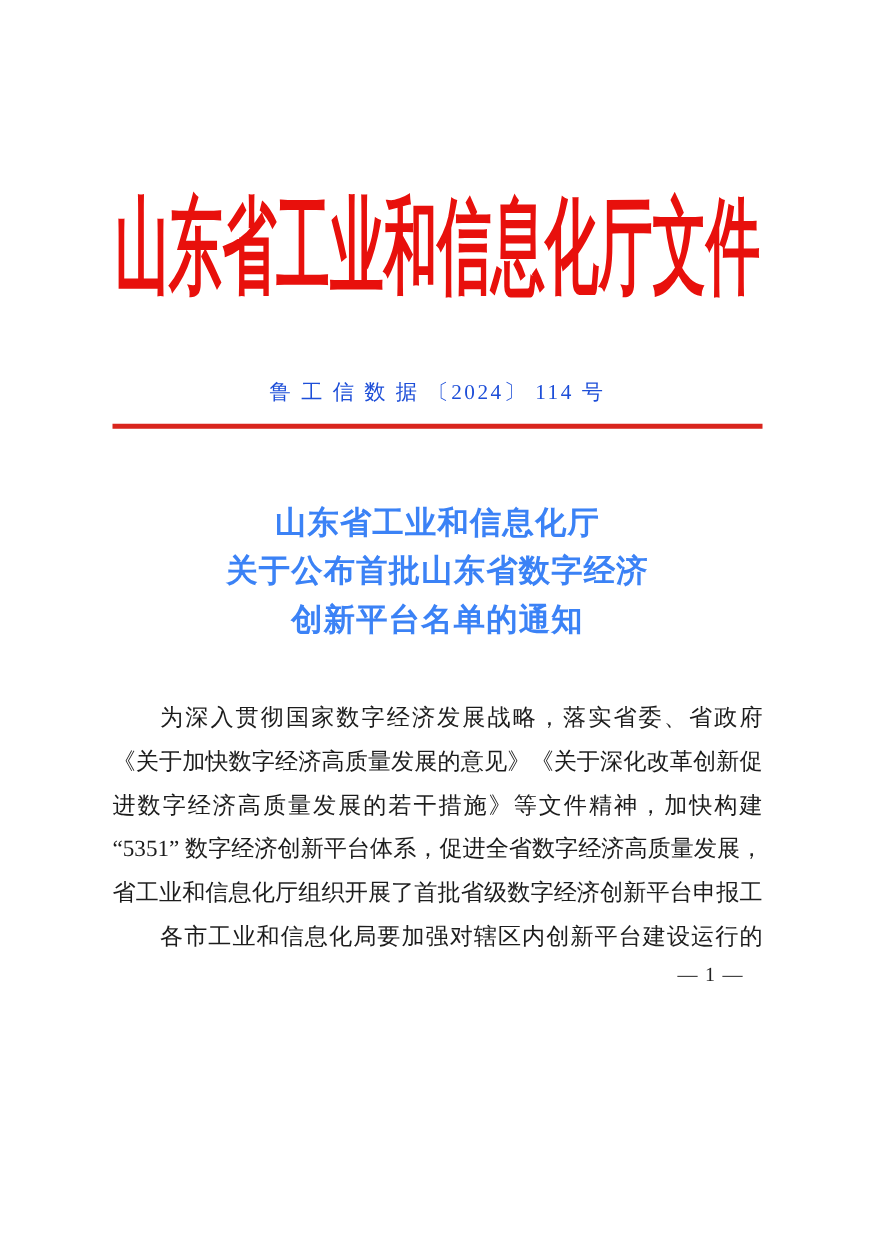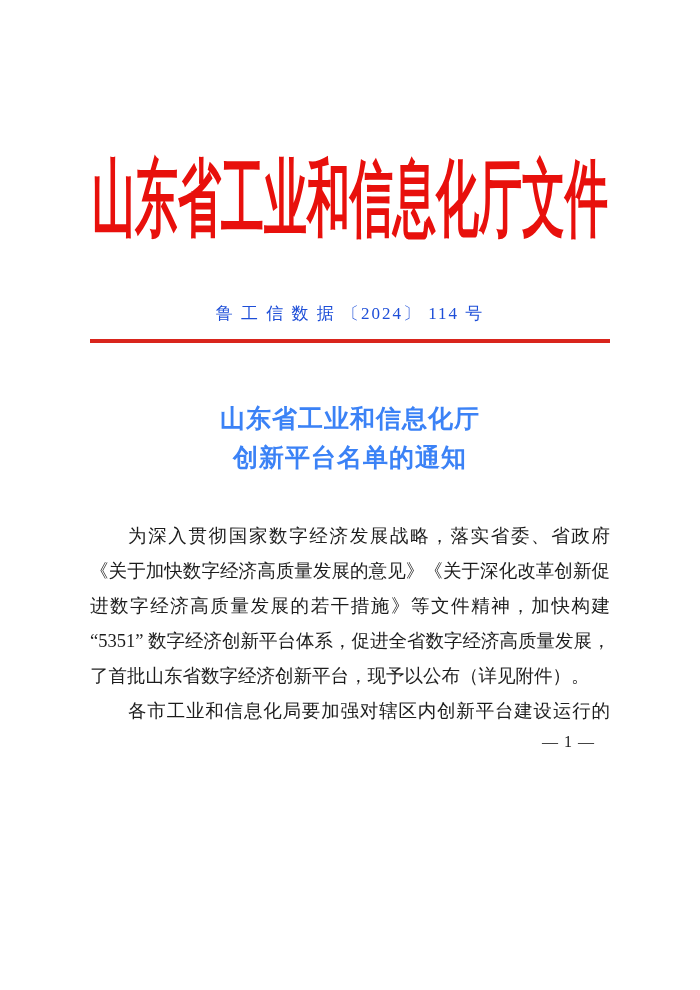--- a/index.html
+++ b/index.html
@@ -105,28 +105,29 @@
   <div class="banner-wrap">
     <span class="banner-text">山东省工业和信息化厅文件</span>
   </div>
 
   <div class="doc-number">鲁 工 信 数 据 〔2024〕 114 号</div>
 
   <div class="red-rule"></div>
 
   <div class="doc-title">
     <div>山东省工业和信息化厅</div>
+    <div>关于公布首批山东省数字经济</div>
     <div>创新平台名单的通知</div>
   </div>
 
   <div class="body">
 
     <div class="line indent">为深入贯彻国家数字经济发展战略，落实省委、省政府</div>
     <div class="line">《关于加快数字经济高质量发展的意见》《关于深化改革创新促</div>
     <div class="line">进数字经济高质量发展的若干措施》等文件精神，加快构建</div>
     <div class="line">“5351” 数字经济创新平台体系，促进全省数字经济高质量发展，</div>
-    <div class="line no-justify">了首批山东省数字经济创新平台，现予以公布（详见附件）。</div>
+    <div class="line">省工业和信息化厅组织开展了首批省级数字经济创新平台申报工</div>
     <div class="line indent">各市工业和信息化局要加强对辖区内创新平台建设运行的</div>
   </div>
 
   <div class="page-number">— 1 —</div>
 
 </div>
 
 </body></html>

